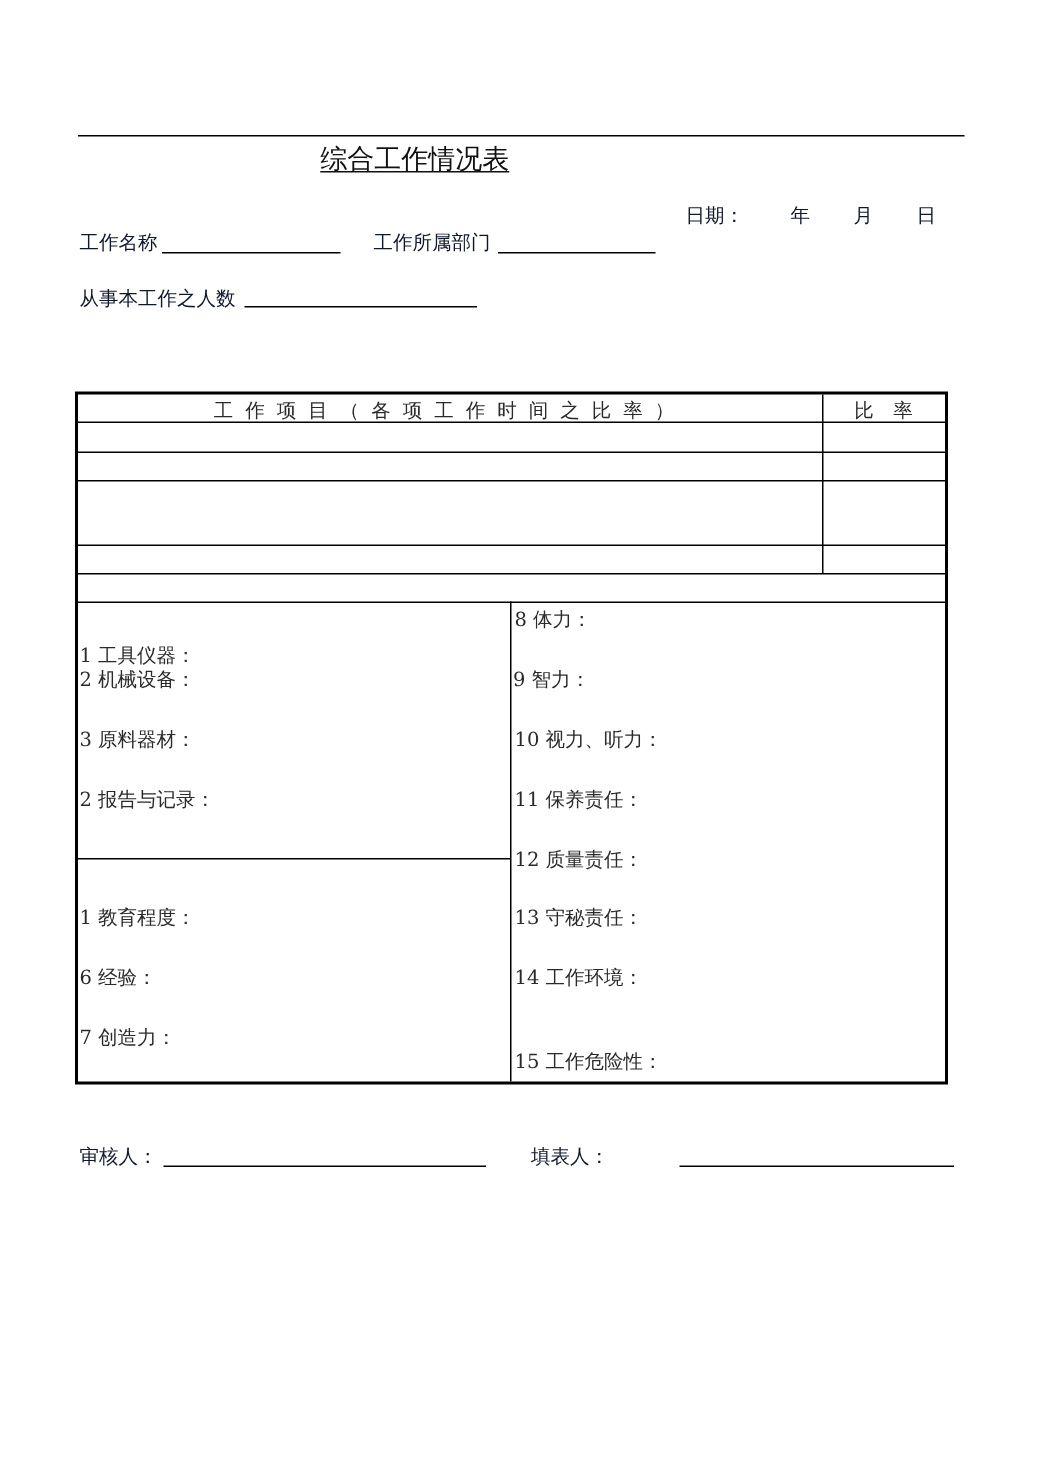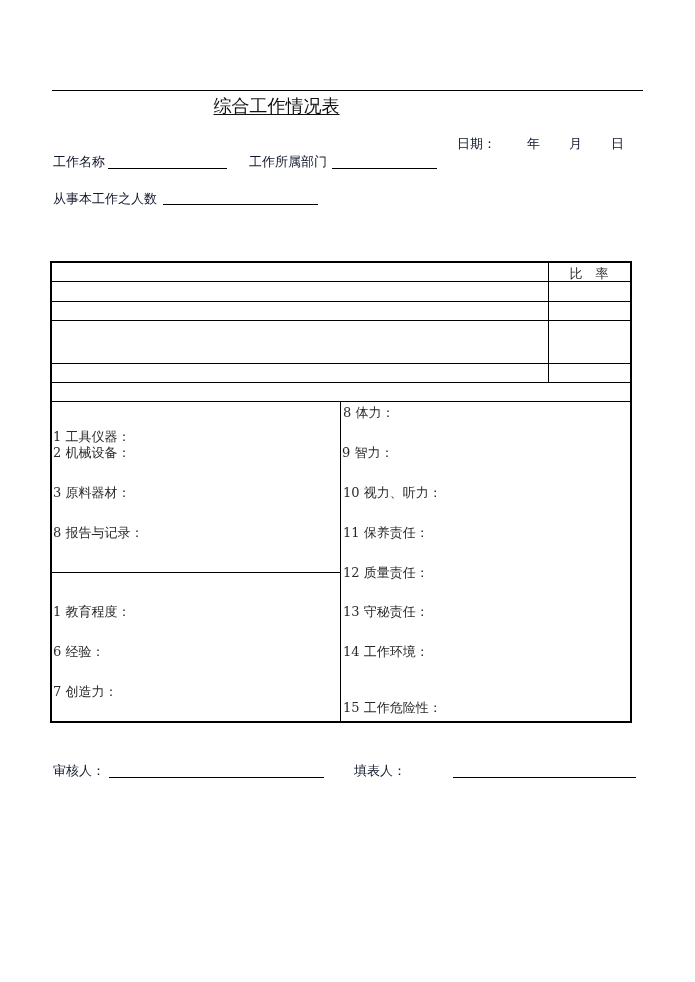--- a/index.html
+++ b/index.html
@@ -32,20 +32,21 @@
 <div class="abs lbl" style="left:249px; top:153px;">工作所属部门</div>
 <div class="abs lbl uline" style="left:332px; top:168px; width:105px;"></div>
 
 <div class="abs lbl" style="left:53px; top:190px;">从事本工作之人数</div>
 <div class="abs lbl uline" style="left:163px; top:204px; width:155px;"></div>
 
 <div class="tbl">
 
   <div class="vline" style="left:496px; top:0; height:119px;"></div>
 
+  <div class="cell-text spaced" style="left:0; width:496px; top:2px; text-align:center; letter-spacing:8px;">工作项目（各项工作时间之比率）</div>
   <div class="cell-text" style="left:496px; width:82px; top:2px; text-align:center;">比　率</div>
 
   <div class="hline" style="top:18px; width:578px;"></div>
   <div class="hline" style="top:38px; width:578px;"></div>
   <div class="hline" style="top:57px; width:578px;"></div>
   <div class="hline" style="top:100px; width:578px;"></div>
   <div class="hline" style="top:119px; width:578px;"></div>
   <div class="hline" style="top:138px; width:578px;"></div>
 
   <div class="cell-text" style="left:2px; top:20px; width:492px; height:17px;"></div>
@@ -57,21 +58,21 @@
   <div class="cell-text" style="left:2px; top:102px; width:492px; height:16px;"></div>
   <div class="cell-text" style="left:498px; top:102px; width:78px; height:16px;"></div>
 
 
   <div class="vline" style="left:288px; top:138px; height:320px;"></div>
   <div class="hline" style="top:309px; width:288px;"></div>
 
   <div class="item" style="left:1px; top:141px;margin-top:24px;">1 工具仪器：</div>
   <div class="item" style="left:1px; top:181px;">2 机械设备：</div>
   <div class="item" style="left:1px; top:221px;">3 原料器材：</div>
-  <div class="item" style="left:1px; top:261px;">8 报告与记录：</div>
+  <div class="item" style="left:1px; top:261px;">2 报告与记录：</div>
   <div class="item" style="left:1px; top:340px;">1 教育程度：</div>
   <div class="item" style="left:1px; top:380px;">6 经验：</div>
   <div class="item" style="left:1px; top:420px;">7 创造力：</div>
 
   <div class="item" style="left:291px; top:141px;">8 体力：</div>
   <div class="item" style="left:290px; top:181px;">9 智力：</div>
   <div class="item" style="left:291px; top:221px;">10 视力、听力：</div>
   <div class="item" style="left:291px; top:261px;">11 保养责任：</div>
   <div class="item" style="left:291px; top:301px;">12 质量责任：</div>
   <div class="item" style="left:291px; top:340px;">13 守秘责任：</div>

